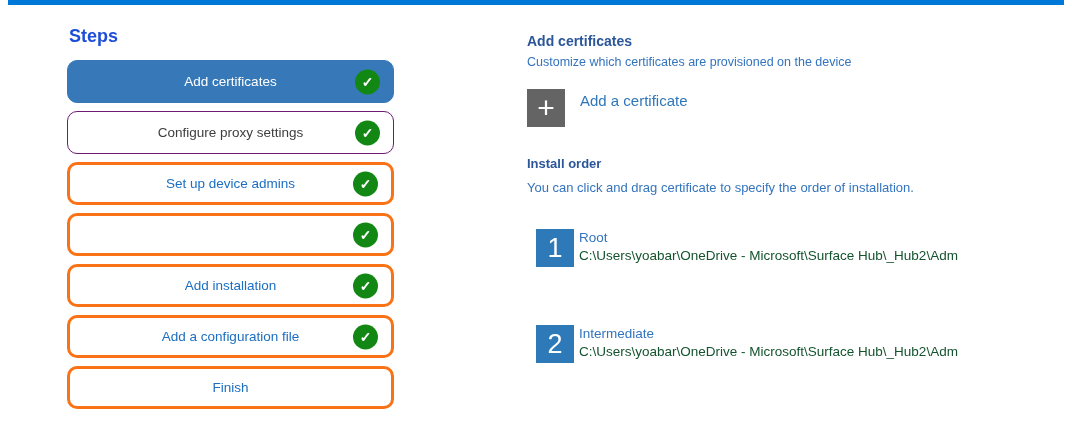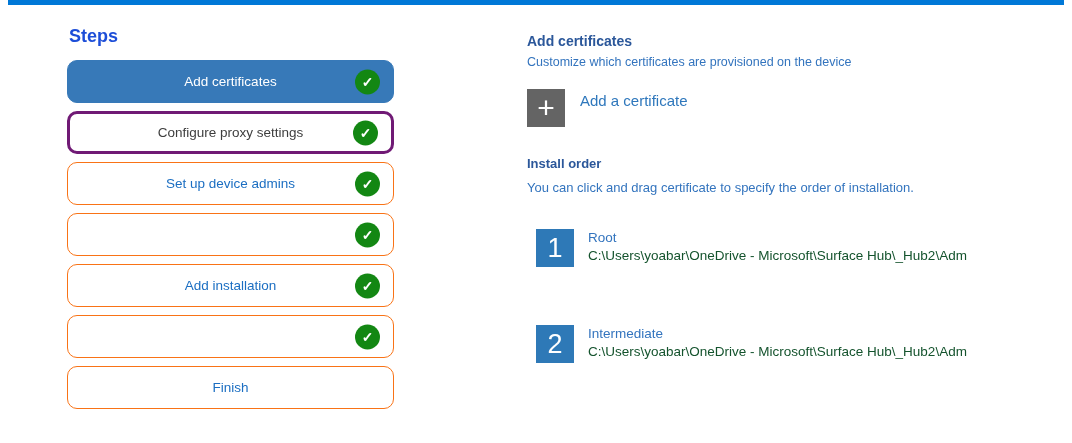--- a/index.html
+++ b/index.html
@@ -17,24 +17,24 @@
   
   .steps-panel { position: absolute; left: 67px; top: 26px; width: 327px; }
   .steps-title {
     font-size: 18px; font-weight: bold; color: #1d4ed8;
     margin: 0 0 13px 2px;
   }
   .step-btn {
     position: relative; height: 43px; margin-bottom: 8px;
     border-radius: 10px; display: flex; align-items: center; justify-content: center;
     font-size: 13.5px; cursor: pointer; background: #ffffff;
-    border: 1px solid #f97316; color: #1b6ec2;
+    border: 3px solid #f97316; color: #1b6ec2;
   }
   .step-btn.selected { background: #3779b8; border: 1px solid #3779b8; color: #ffffff; }
-  .step-btn.gray { border: 3px solid #701a75; color: #3d3d3d; }
+  .step-btn.gray { border: 1px solid #701a75; color: #3d3d3d; }
   .check {
     position: absolute; right: 13px; top: 50%; transform: translateY(-50%);
     width: 25px; height: 25px; border-radius: 50%;
     background: #138713; color: #ffffff;
     display: flex; align-items: center; justify-content: center;
     font-size: 14px; font-weight: bold; line-height: 1;
   }
   
   .content { position: absolute; left: 527px; top: 0; width: 545px; height: 443px; overflow: hidden; }
   .section-title {
@@ -64,21 +64,21 @@
     font-size: 13px; color: #3374be; white-space: nowrap;
   }
   .install-item { position: absolute; display: flex; align-items: flex-start; cursor: grab; }
   .install-item.pos-0 { left: 9px; top: 229px; }
   .install-item.pos-1 { left: 9px; top: 325px; }
   .order-badge {
     width: 38px; height: 38px; background: #2e79b7; color: #ffffff;
     display: flex; align-items: center; justify-content: center;
     font-size: 27px; font-weight: 400; line-height: 1; flex: none;
   }
-  .item-text { margin-left: 14px; display: flex; flex-direction: column; }
+  .item-text { margin-left: 5px; display: flex; flex-direction: column; }
   .item-name { font-size: 13.5px; color: #3374be; line-height: 1.3; }
   .item-path { font-size: 13.5px; color: #14532d; line-height: 1.3; white-space: nowrap; }
 </style>
 </head>
 <body>
 
 <div class="topbar"></div>
 
 <div class="steps-panel">
   <h2 class="steps-title">Steps</h2>
@@ -101,20 +101,21 @@
   <div class="step-btn">
     <span class="check">✓</span>
   </div>
 
   <div class="step-btn">
     <span class="step-label">Add installation</span>
     <span class="check">✓</span>
   </div>
 
   <div class="step-btn">
+    <span class="step-label">Add a configuration file</span>
     <span class="check">✓</span>
   </div>
 
   <div class="step-btn">
     <span class="step-label">Finish</span>
   </div>
 </div>
 
 <div class="content">
   <h3 class="section-title">Add certificates</h3>

